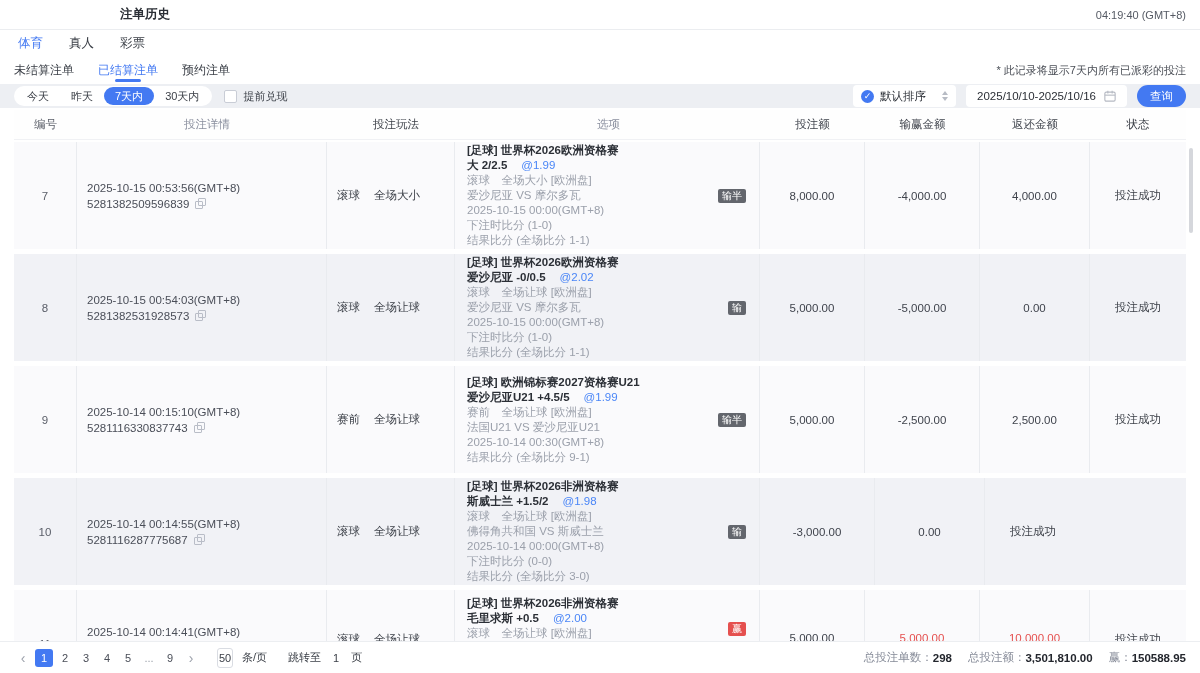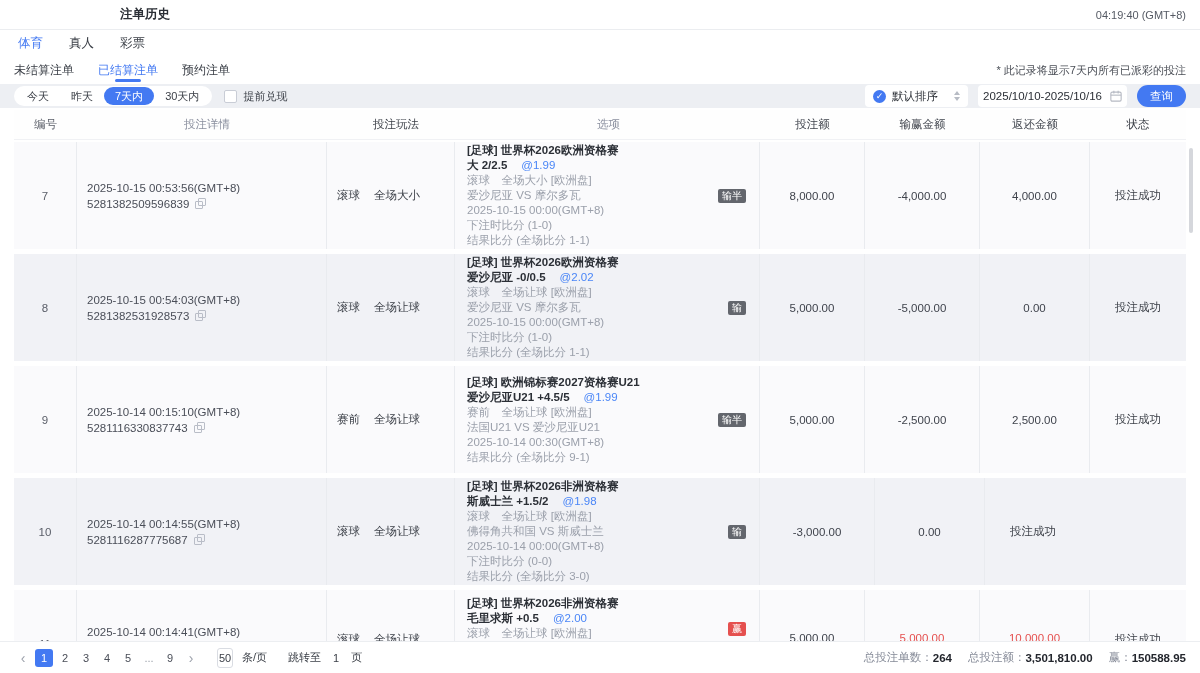--- a/index.html
+++ b/index.html
@@ -32,21 +32,21 @@
   .checkbox { width:13px; height:13px; border:1px solid #c9cdd6; border-radius:2px; background:#fff; }
   .cashout-label { font-size:11px; color:#3c4048; }
   .fright { margin-left:auto; display:flex; align-items:center; gap:10px; }
   .sortbox { background:#fff; border-radius:4px; height:22px; display:flex; align-items:center; gap:6px; padding:0 8px; cursor:pointer; }
   .checkcircle { width:13px; height:13px; border-radius:50%; background:#4379f2; color:#fff; font-size:9px; line-height:13px; text-align:center; }
   .sortbox .lbl { font-size:11.5px; color:#2b2f36; }
   .sorter { display:flex; flex-direction:column; gap:2px; margin-left:10px; }
   .sorter i { display:block; width:0; height:0; border-left:3.5px solid transparent; border-right:3.5px solid transparent; }
   .sorter .up { border-bottom:4px solid #b7bbc4; }
   .sorter .down { border-top:4px solid #b7bbc4; }
-  .datebox { background:#fff; border-radius:4px; height:22px; display:flex; align-items:center; gap:8px; padding:0 5px; cursor:pointer; }
+  .datebox { background:#fff; border-radius:4px; height:22px; display:flex; align-items:center; gap:8px; padding:0 11px; cursor:pointer; }
   .datebox .lbl { font-size:11.5px; color:#2b2f36; }
   .search-btn { background:#4379f2; color:#fff; border:none; height:22px; border-radius:11px; padding:0 13px; font-size:11.5px; cursor:pointer; font-family:inherit; }
 
   
   .thead { height:30px; flex:0 0 30px; margin:2px 14px 0 14px; display:flex; align-items:center; background:#fefefe; border-bottom:1px solid #f0f1f4; }
   .th { font-size:11.5px; color:#8a8f9e;text-align:center; }
   .rows { flex:1 1 auto; overflow:hidden; padding:2px 0 0 14px; position:relative; }
   .row { width:1172px; height:107px; display:flex; margin-bottom:5px; background:#fafafc; position:relative; }
   .row.alt { background:#f1f2f6; }
   .cell { height:100%; border-right:1px solid #e9ebef; display:flex; }
@@ -337,21 +337,21 @@
       <span class="pg nav">›</span>
       <input class="size-input" value="50" style="">
       <span class="size-label">条/页</span>
       <span class="jump-label">跳转至</span>
       <span class="jump-value">1</span>
       <span class="jump-suffix">页</span>
     </div>
     <div class="summary">
       <div class="sum-pair">
         <span class="sum-label">总投注单数：</span>
-        <span class="sum-value">264</span>
+        <span class="sum-value">298</span>
       </div>
       <div class="sum-pair">
         <span class="sum-label">总投注额：</span>
         <span class="sum-value">3,501,810.00</span>
       </div>
       <div class="sum-pair">
         <span class="sum-label">赢：</span>
         <span class="sum-value">150588.95</span>
       </div>
     </div>

